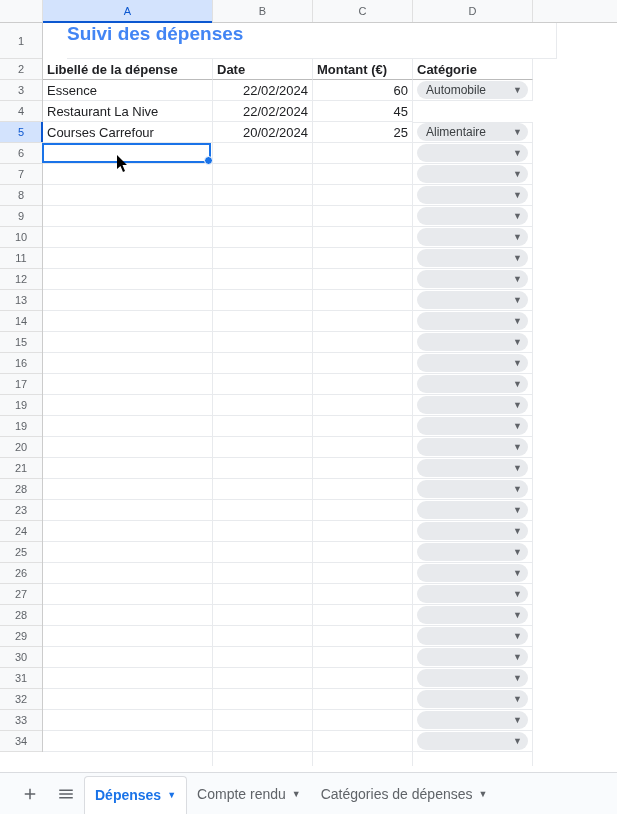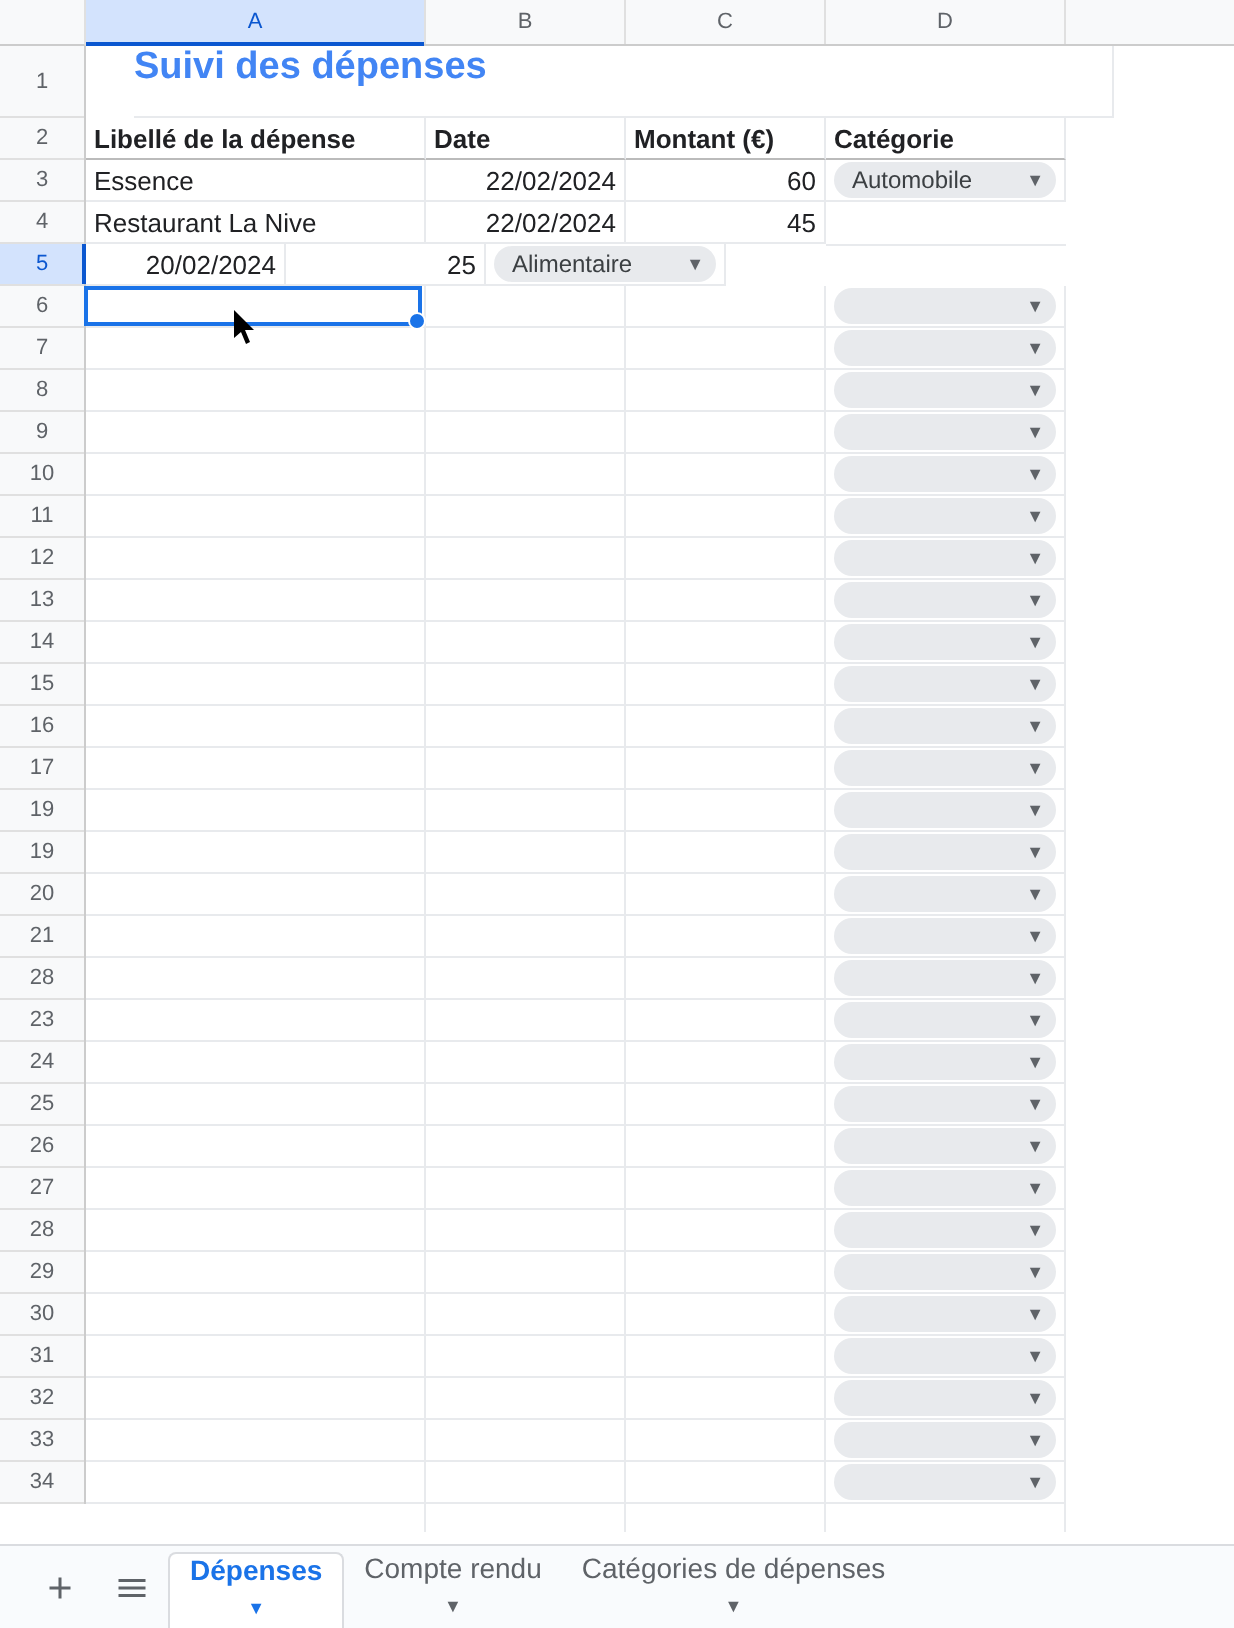--- a/index.html
+++ b/index.html
@@ -159,21 +159,20 @@
     display:flex;align-items:center;justify-content:center;
     color:#5f6368;font-size:20px;cursor:pointer;
   }
   .tab-btn svg { width:18px;height:18px;fill:#5f6368;}
   .tab {
     height: 36px;
     padding: 0 10px;
     display:flex;align-items:center;gap:6px;
     color:#5f6368;font-size:14px;cursor:pointer;
     border-radius: 4px 4px 0 0;
-    flex-direction: column;
   }
   .tab.active {
     color:#1a73e8;font-weight:600;
     background:#fff;
     border-top:1px solid #dadce0;
     border-left:1px solid #dadce0;
     border-right:1px solid #dadce0;
     margin-top:2px;
     height:38px;
   }
@@ -261,20 +260,21 @@
           <div class="cell colB right">22/02/2024</div>
           <div class="cell colC right">45</div>
           <div class="cell colD" style="padding:0 4px;margin-top:21px;">
             <div class="chip">
               <span>Loisirs</span>
               <span class="arrow">▼</span>
             </div>
           </div>
         </div>
         <div class="row">
+          <div class="cell colA">Courses Carrefour</div>
           <div class="cell colB right">20/02/2024</div>
           <div class="cell colC right">25</div>
           <div class="cell colD" style="padding:0 4px;">
             <div class="chip">
               <span>Alimentaire</span>
               <span class="arrow">▼</span>
             </div>
           </div>
         </div>
       </div>

